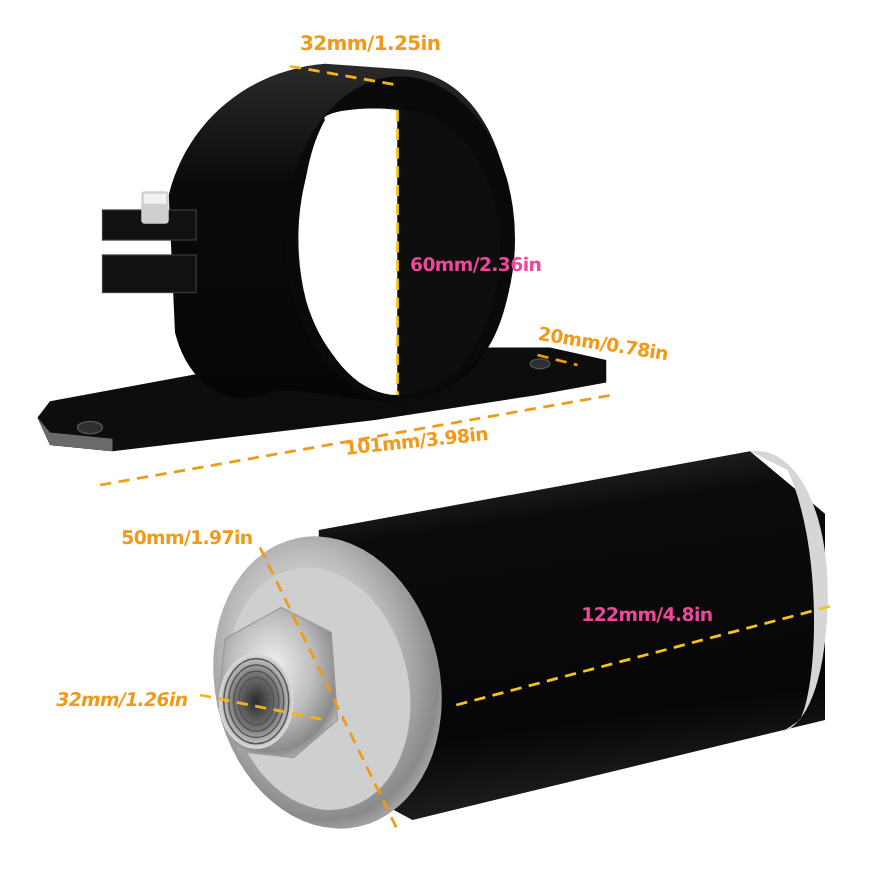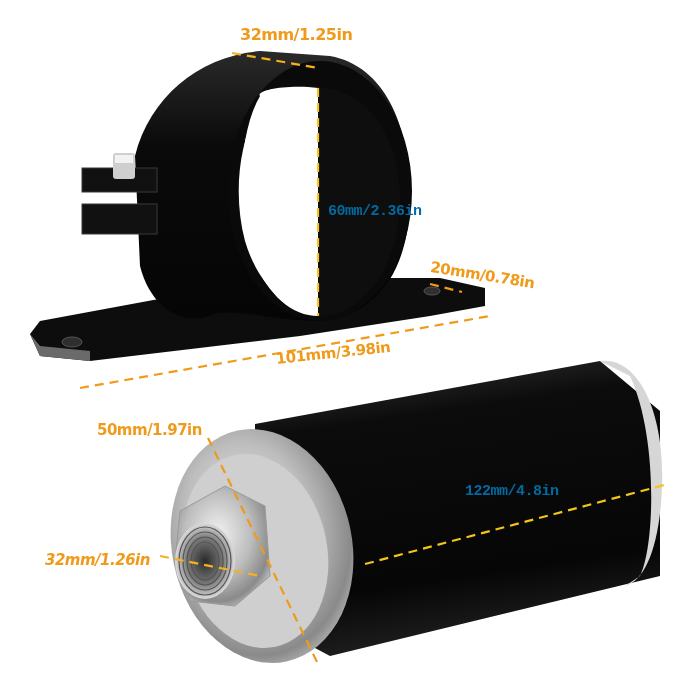--- a/index.html
+++ b/index.html
@@ -1,20 +1,20 @@
 <!DOCTYPE html>
 <html><head>
 <meta charset="utf-8">
 <style>
   html,body{margin:0;padding:0;background:#ffffff;}
   body{width:700px;height:700px;position:relative;overflow:hidden;font-family:"Liberation Sans",sans-serif;}
   .stage{position:absolute;left:0;top:16px;width:612px;height:700px;}
   .label{position:absolute;font-family:"DejaVu Sans",sans-serif;font-weight:bold;font-size:15px;letter-spacing:-0.5px;white-space:nowrap;}
   .lbl-orange{color:#f09a1a;}
-  .lbl-yellow{color:#0369a1;font-family:Liberation Mono, monospace;}
+  .lbl-yellow{color:#ec4899;}
 </style>
 </head>
 <body>
 
 <div class="stage">
 
   <svg width="700" height="700" viewBox="0 0 700 700" style="position:absolute;left:0;top:0">
     <defs>
       <linearGradient id="blk" x1="0" y1="0" x2="0" y2="1">
         <stop offset="0" stop-color="#2a2a2a"></stop>

